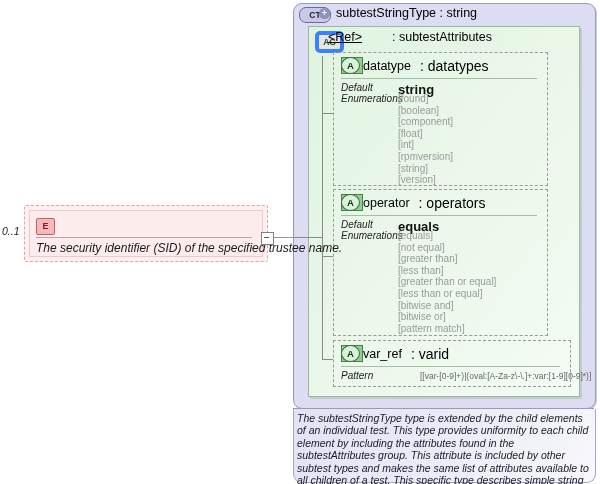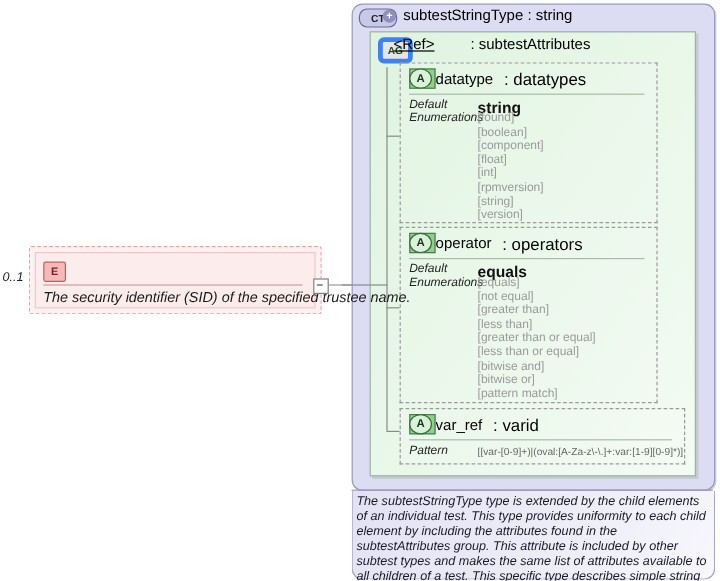--- a/index.html
+++ b/index.html
@@ -140,21 +140,21 @@
   #l-operator-d{left:341px;top:219px;}
   #l-operator-e{left:341px;top:230px;}
   #v-operator-def{left:398px;top:219px;}
   #v-operator-list{left:398px;top:230px;}
 
   
   #attr-varref{left:333px;top:340px;width:236px;height:45px;}
   #h-varref{left:341px;top:345px;}
   #r-varref{left:341px;top:366px;width:219px;}
   #l-varref-p{left:341px;top:370px;}
-  #v-varref-pattern{left:398px;top:371px;}
+  #v-varref-pattern{left:420px;top:371px;}
 
   
   #anno{
     left:293px;top:409px;width:301px;height:73px;
     background:linear-gradient(120deg,#e2e2f4 0%,#eeeef8 60%,#f7f7fc 100%);
     border:1px solid #a8a8c0;border-top:none;border-radius:0 0 9px 9px;
   }
   #anno-top{left:293px;top:408px;width:301px;height:1px;background:#9a9ab8;}
   #anno-text{
     left:297px;top:412px;width:292px;

